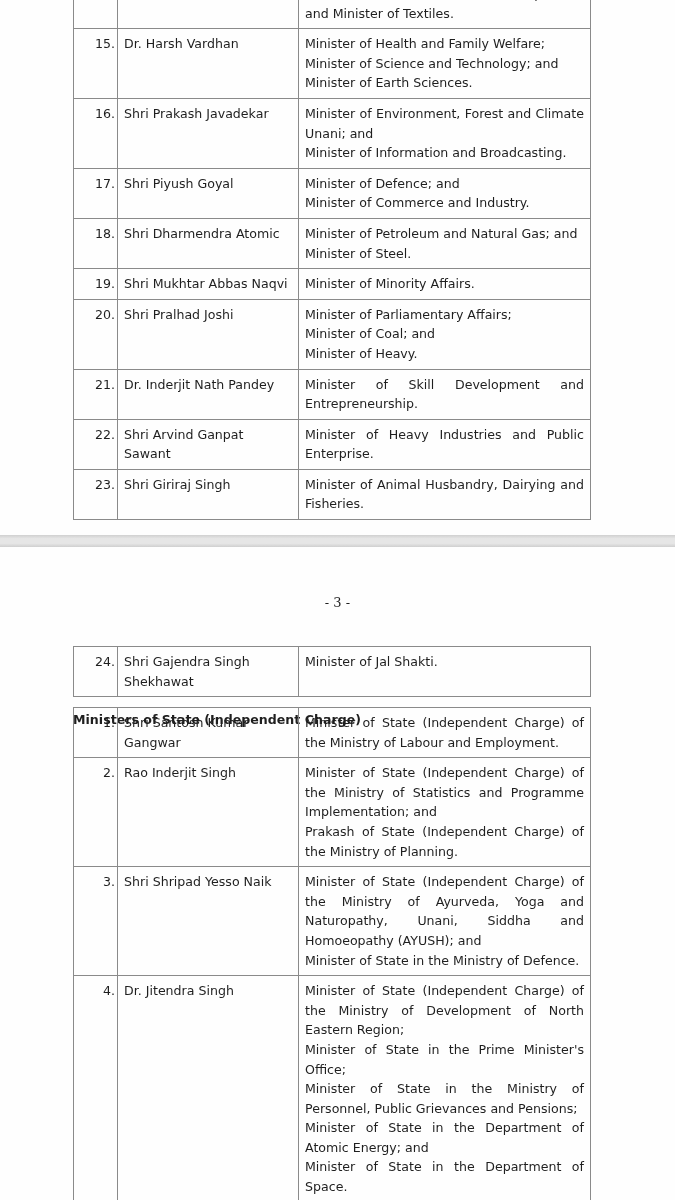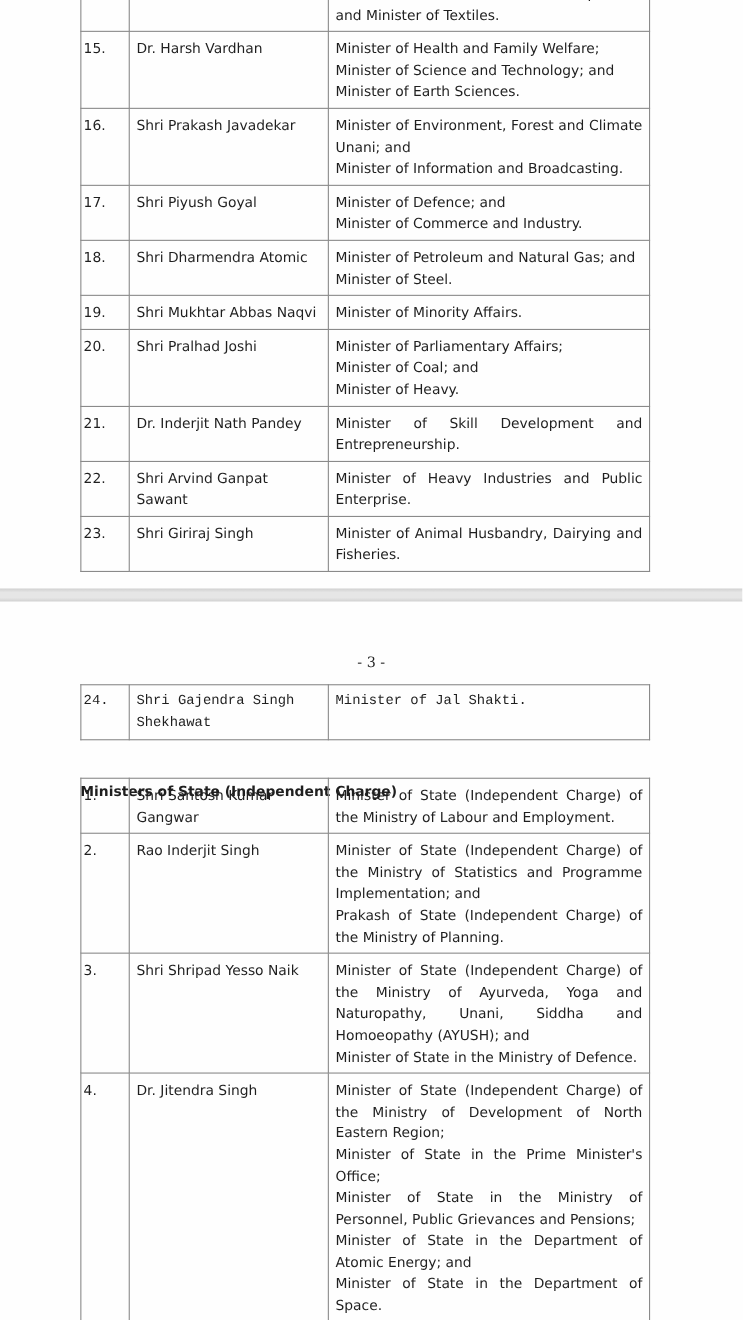--- a/index.html
+++ b/index.html
@@ -17,21 +17,21 @@
     background: linear-gradient(#d0d0d0, #e6e6e6 30%, #e6e6e6 70%, #cfcfcf);
   }
   table.mt {
     position: absolute; border-collapse: collapse; table-layout: fixed;
     font-size: 12.6px; line-height: 19.6px;
   }
   table.mt td {
     border: 1.5px solid #8a8a8a; vertical-align: top;
     padding: 5px 6px 5px 6px;
   }
-  table.mt td.num { text-align: left; padding-left: 2px; padding-right: 2px; }
+  table.mt td.num { text-align: right; padding-left: 2px; padding-right: 2px; }
   table.mt td.port { text-align: justify; }
   .port-line { display: block; text-align: justify; text-align-last: left; }
   .page-number {
     position: absolute; top: 595px; left: 0; width: 675px; text-align: center;
     font-family: "DejaVu Serif", "Liberation Serif", serif; font-size: 13px;
   }
   .section-title {
     position: absolute; top: 712px; left: 73px; width: 517px; text-align: left;
     font-weight: bold; font-size: 12.6px;
   }
@@ -126,21 +126,21 @@
         <td>Shri Giriraj Singh</td>
         <td class="port">
           <span class="port-line">Minister of Animal Husbandry, Dairying and Fisheries.</span>
         </td>
       </tr>
     </tbody>
 </table>
 
 <div class="page-number">- 3 -</div>
 
-<table class="mt" id="table-b" style="left:73px; top:622px; width:517px;font-family:Liberation Mono, monospace;">
+<table class="mt" id="table-b" style="left:73px; top:646px; width:517px;">
   <colgroup>
       <col style="width:44px">
       <col style="width:181px">
       <col style="width:292px">
     </colgroup>
   <tbody id="tbody-b">
       <tr>
         <td class="num">24.</td>
         <td>Shri Gajendra Singh Shekhawat</td>
         <td class="port">

